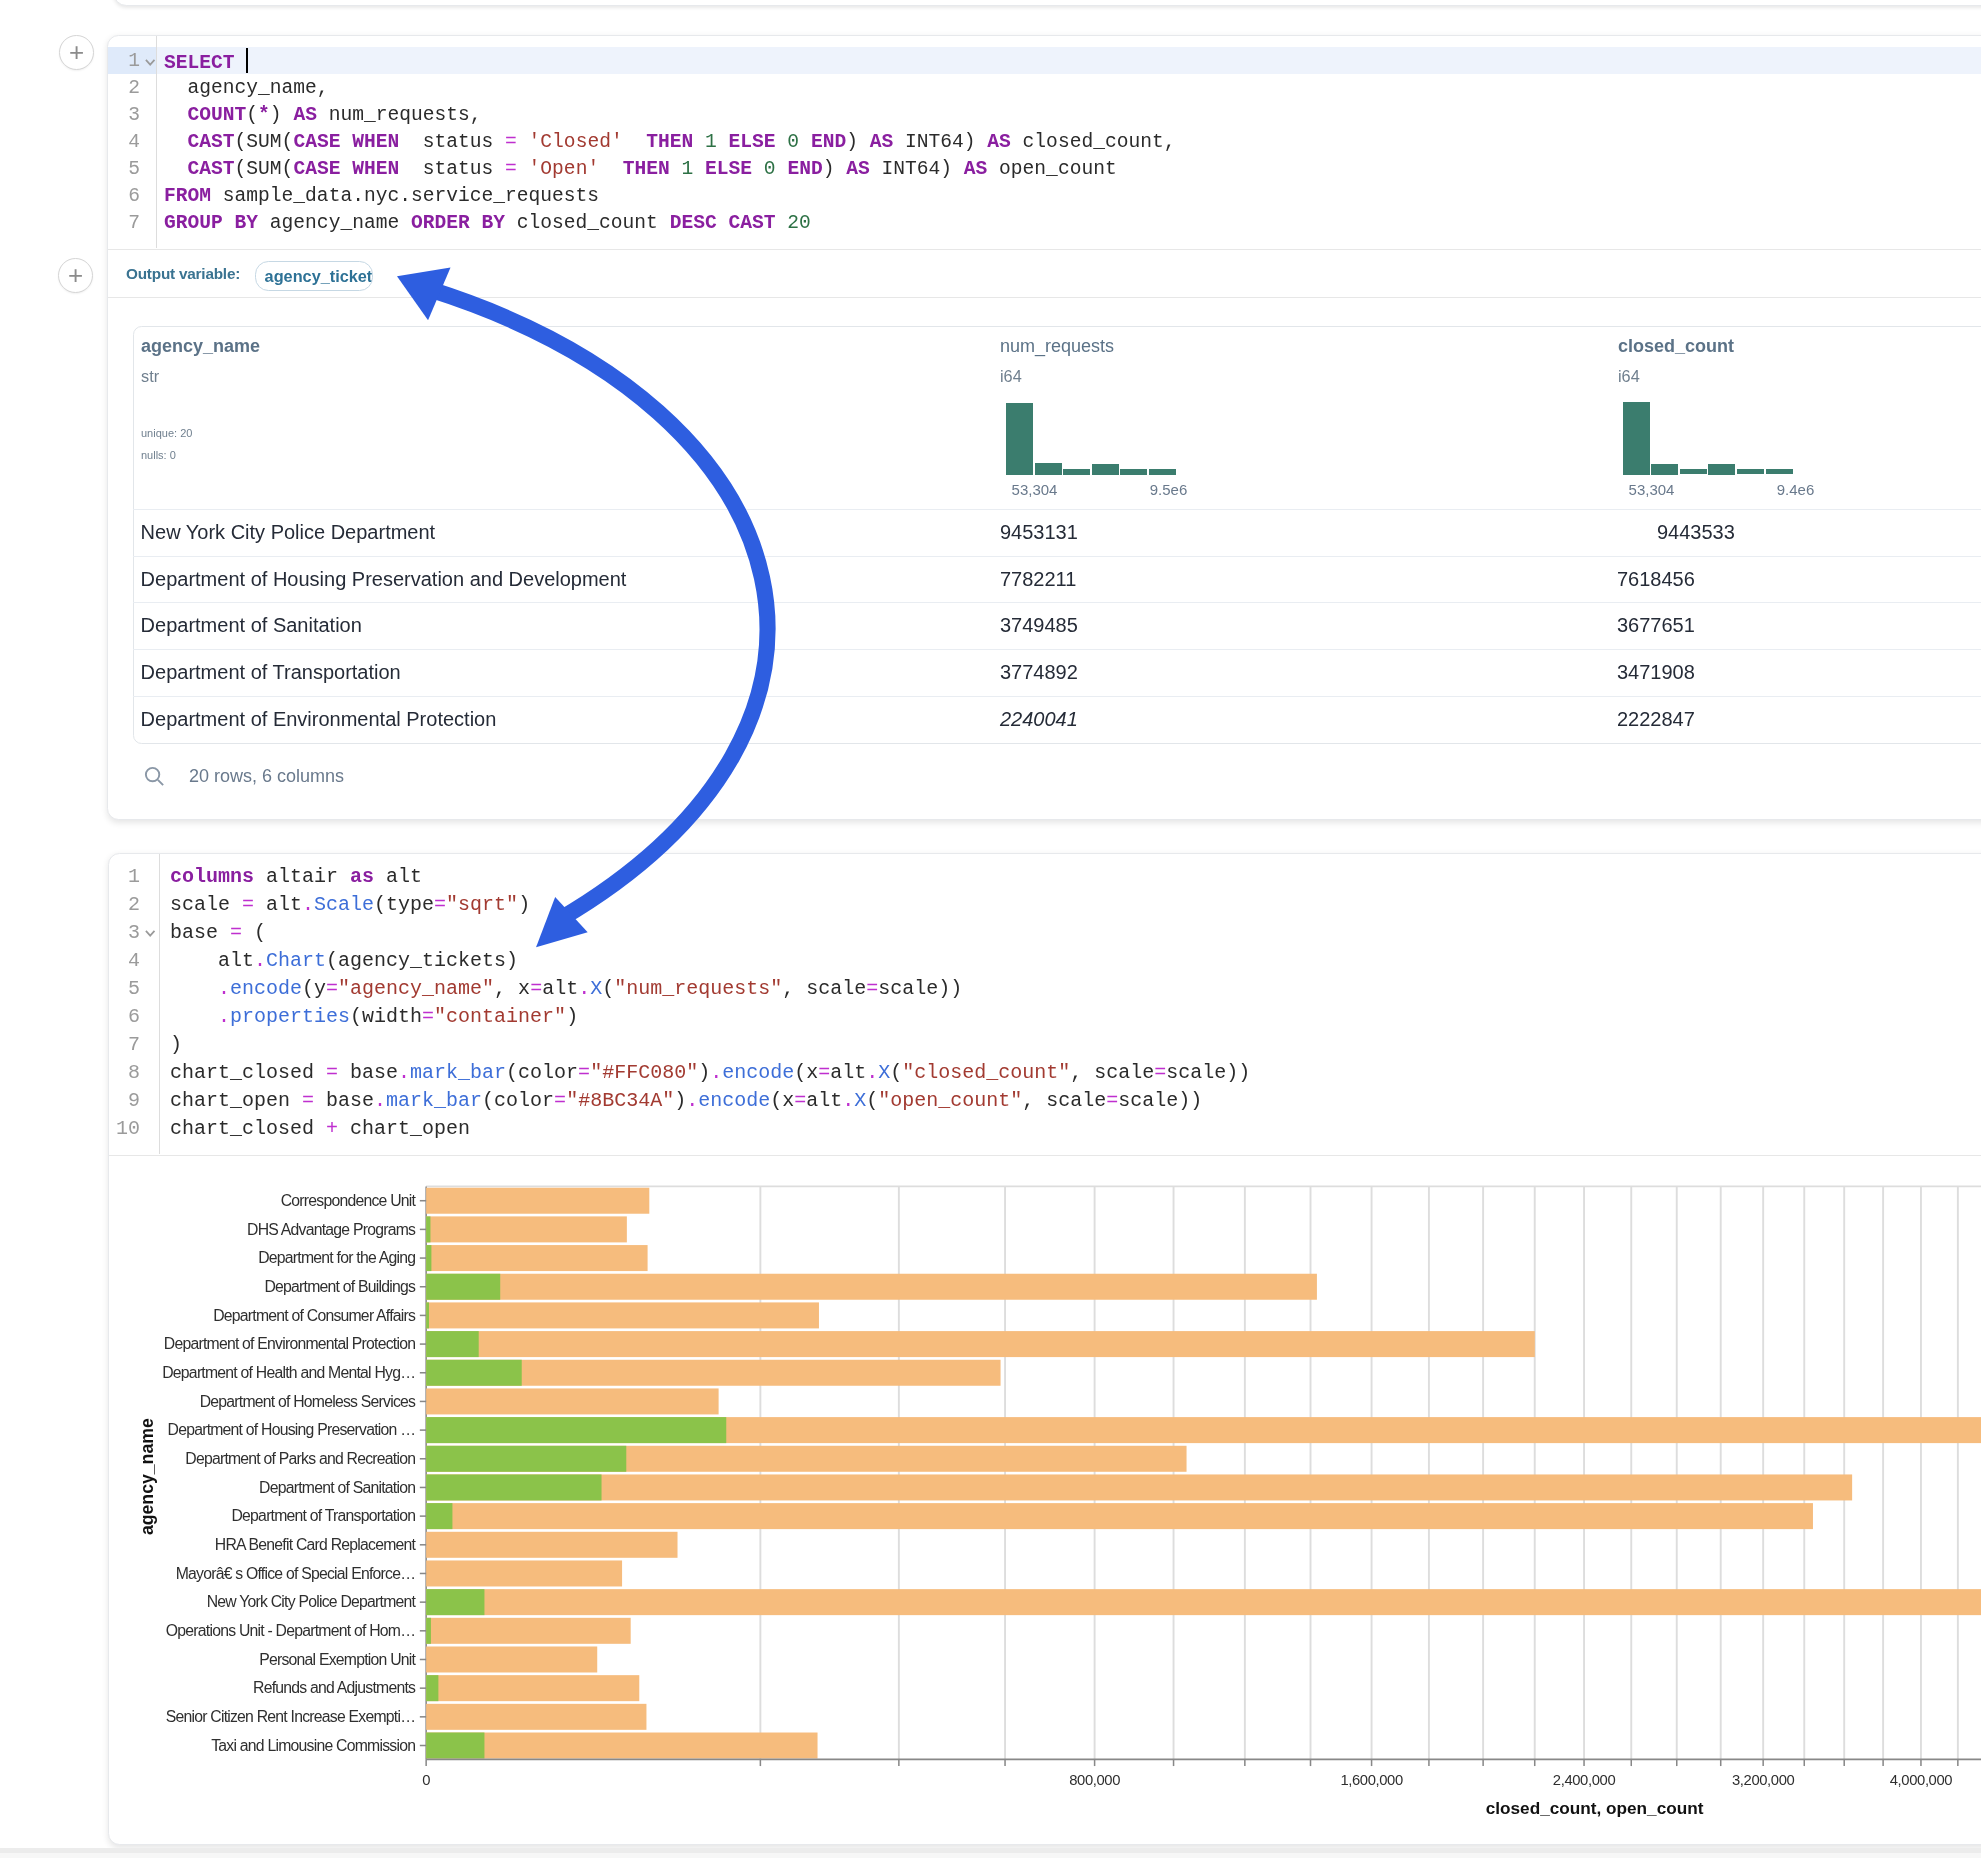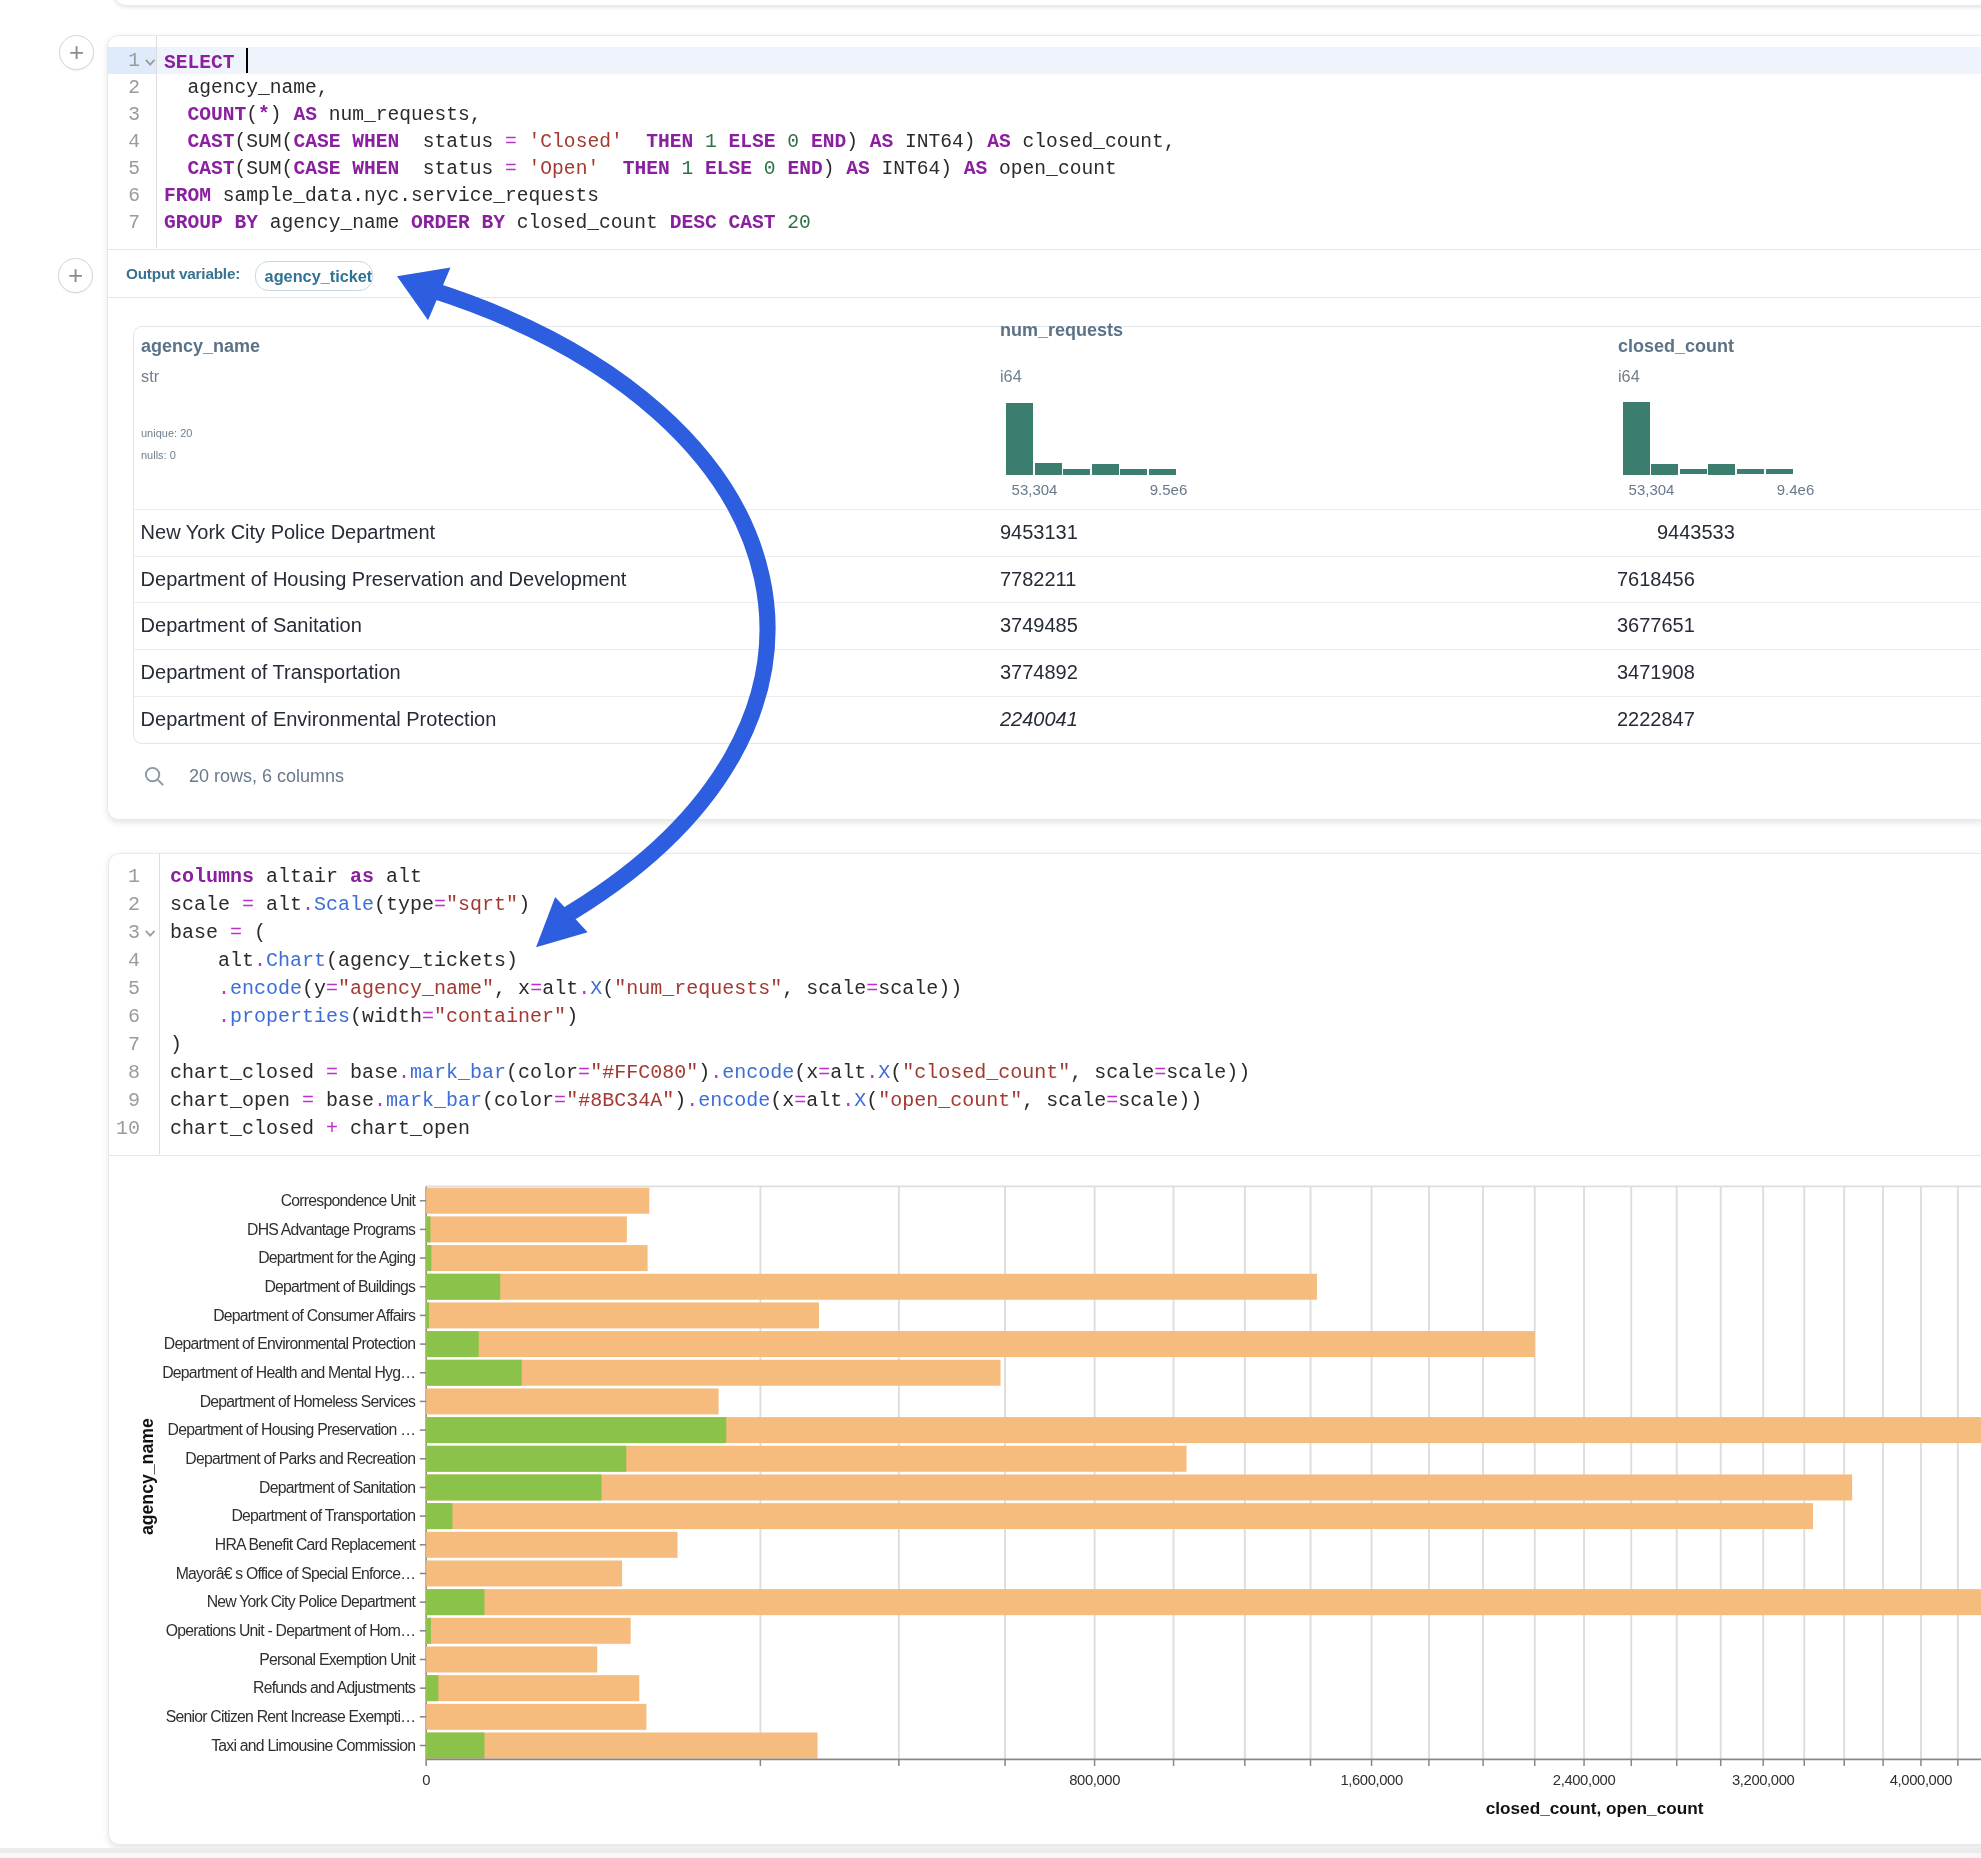--- a/index.html
+++ b/index.html
@@ -67,21 +67,21 @@
   border-radius:13.4px;overflow:hidden;background:#fff;">
   <div style="position:absolute;left:8.6px;top:4.8px;font-size:16.3px;font-weight:bold;color:#2e7296;white-space:nowrap;">agency_tickets</div>
 </div>
 <div style="position:absolute;left:108px;top:297px;width:2198px;height:1px;background:#e7e7e7;"></div>
 
 <div style="position:absolute;left:133px;top:326px;width:2199px;height:418px;border:1px solid #e2e6ea;border-radius:8.6px;background:#fff;"></div>
 
 <div style="position:absolute;left:141px;top:336px;font-weight:bold;font-size:18px;color:#5b7287;">agency_name</div>
 <div style="position:absolute;left:141px;top:367px;" class="sub">str</div>
 <div style="position:absolute;left:141px;top:422px;font-size:11px;line-height:22px;color:#6f7f8e;">unique: 20<br>nulls: 0</div>
-<div style="position:absolute;left:1000px;top:320px;font-weight:bold;font-size:18px;color:#5b7287;">num_requests</div>
+<div style="position:absolute;left:1000px;top:336px;font-weight:normal;font-size:18px;color:#5b7287;">num_requests</div>
 <div style="position:absolute;left:1000px;top:367px;" class="sub">i64</div>
 <div style="position:absolute;left:1618px;top:336px;font-weight:bold;font-size:18px;color:#5b7287;">closed_count</div>
 <div style="position:absolute;left:1618px;top:367px;" class="sub">i64</div>
 <div style="position:absolute;left:1006px;top:403px;width:27px;height:72px;background:#3b7d6e;"></div>
 <div style="position:absolute;left:1035px;top:463px;width:27px;height:11.5px;background:#3b7d6e;"></div>
 <div style="position:absolute;left:1063px;top:469px;width:27px;height:5.7px;background:#3b7d6e;"></div>
 <div style="position:absolute;left:1092px;top:464px;width:27px;height:11px;background:#3b7d6e;"></div>
 <div style="position:absolute;left:1120px;top:469px;width:27px;height:5.7px;background:#3b7d6e;"></div>
 <div style="position:absolute;left:1149px;top:469px;width:27px;height:5.7px;background:#3b7d6e;"></div>
 <div class="histlbl" style="left:977px;top:481px;">53,304</div>

